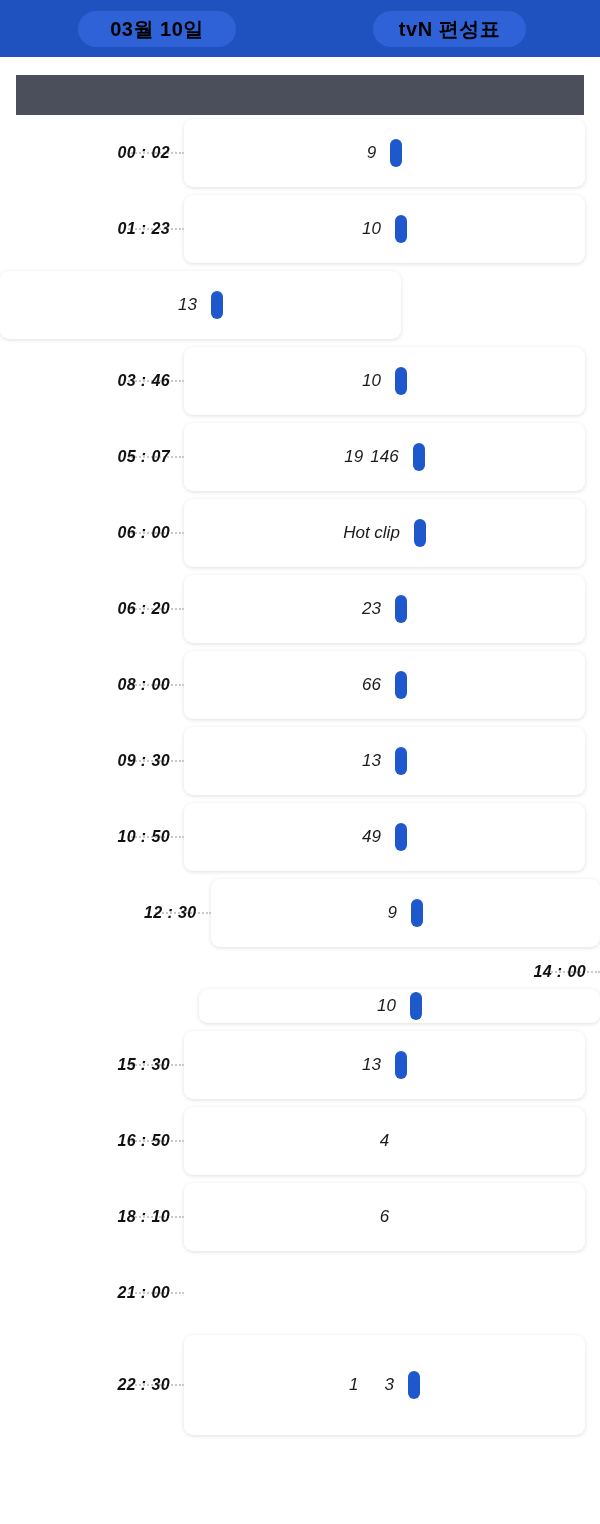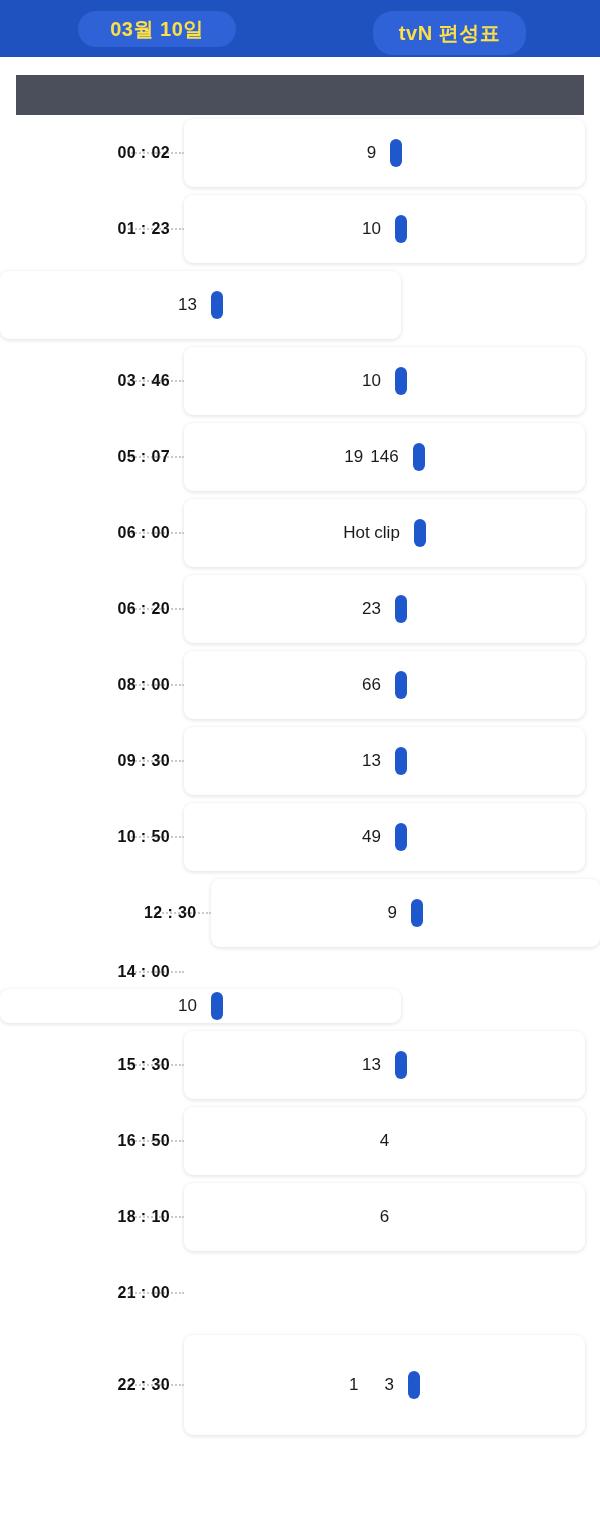--- a/index.html
+++ b/index.html
@@ -12,50 +12,51 @@
 
   
   .topbar{
     position:relative;
     width:600px; height:57px;
     background:#1f51bf;
     display:flex; align-items:center;
   }
   .chip{
     background:#2f62d6;
-    color:#fde047;
+    color:#000000;
     border-radius:20px;
     font-weight:bold;
     font-size:20px;
     letter-spacing:0.5px;
     display:flex; align-items:center; justify-content:center;
     white-space:nowrap;
   }
   .chip-date{ position:absolute; left:78px; top:11px; width:158px; height:36px; }
-  .chip-channel{ position:absolute; left:373px; top:11px; width:153px; height:44px; }
+  .chip-channel{ position:absolute; left:373px; top:11px; width:153px; height:36px; }
 
   
   .header-strip{
     position:absolute;
     left:16px; top:75px;
     width:568px; height:40px;
     background:#4b4f5c;
   }
 
   
   .schedule{
     position:absolute;
     left:0; top:119px;
     width:600px;
   }
   .row{
     position:relative;
     display:flex;
-    align-items:flex-start;
+    align-items:flex-end;
     margin-bottom:8px;
+    font-style:italic;
   }
   .time-col{
     width:184px;
     height:100%;
     position:relative;
     display:flex;
     align-items:center;
   }
   .time-label{
     position:absolute;

